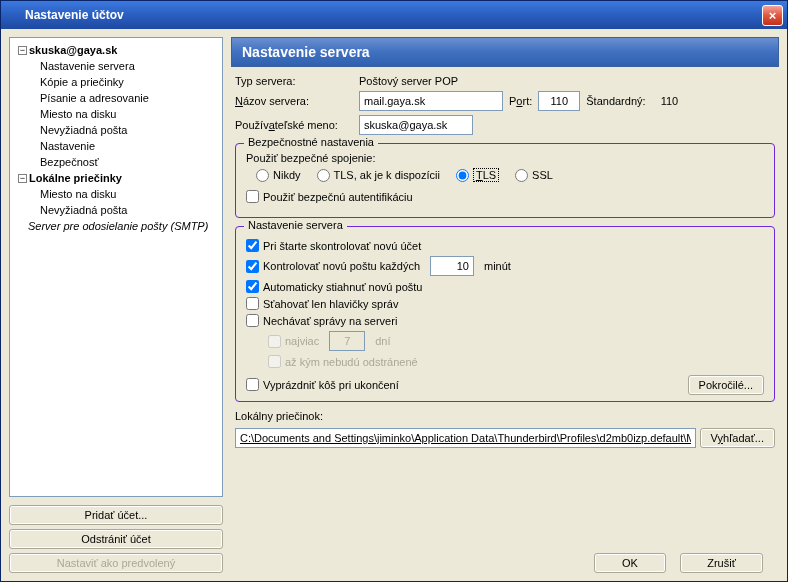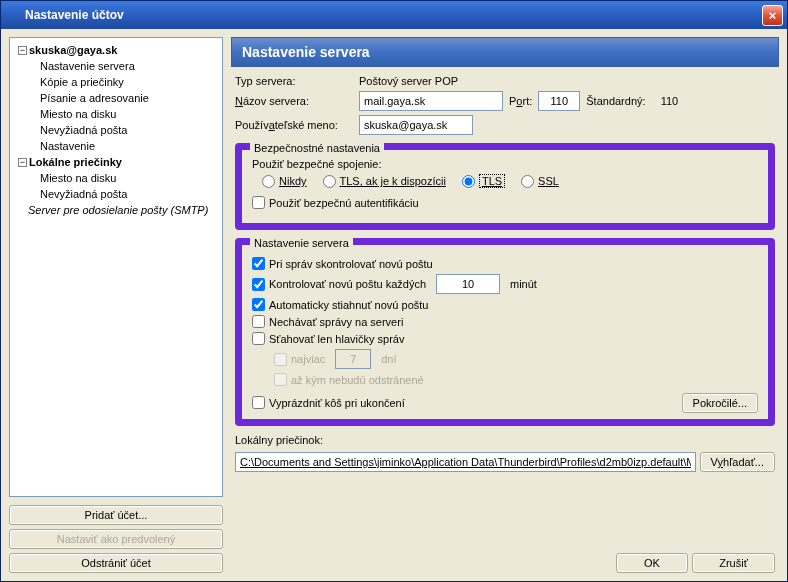--- a/index.html
+++ b/index.html
@@ -21,29 +21,29 @@
 .left-buttons { display: flex; flex-direction: column; gap: 4px; margin-top: 8px; }
 .btn { background: #ece9d8; border: 1px solid #aca899; border-radius: 3px; padding: 3px 10px; cursor: pointer; text-align: center; box-shadow: inset 0 0 0 1px #fff; }
 .btn.disabled { color: #aca899; }
 .right-panel { flex: 1; display: flex; flex-direction: column; }
 .section-header { background: linear-gradient(to bottom, #6a8fd0, #4070c0, #3060b0); color: white; font-weight: bold; font-size: 14px; padding: 6px 10px; border: 1px solid #3a60a0; }
 .form-area { flex: 1; padding: 8px 4px 0 4px; }
 .row { display: flex; align-items: center; margin-bottom: 4px; gap: 6px; }
 .label-col { width: 118px; }
 .input { border: 1px solid #7f9db9; padding: 2px 4px; background: white; height: 20px; }
 .input.ro { background: #ece9d8; }
-.fieldset { border: 7px solid #6d28d9; border-radius: 4px; margin-top: 8px; padding: 8px 10px 10px 10px; position: relative; }
+.fieldset { border: 1px solid #6d28d9; border-radius: 4px; margin-top: 8px; padding: 8px 10px 10px 10px; position: relative; }
 .fieldset-title { position: absolute; top: -8px; left: 8px; background: #ece9d8; padding: 0 4px; }
-.radio-row { display: flex; align-items: center; gap: 16px; padding-left: 10px; margin: 4px 0 8px 0; text-decoration: underline; }
+.radio-row { display: flex; align-items: center; gap: 16px; padding-left: 10px; margin: 4px 0 8px 0; }
 .radio-row label, .chk-row label { display: flex; align-items: center; gap: 4px; cursor: pointer; }
 .chk-row { display: flex; align-items: center; gap: 4px; margin: 4px 0; }
 .chk-row.indent { padding-left: 22px; color: #aca899; }
 .chk-row.indent input { accent-color: #aca899; }
 .footer-row { display: flex; gap: 4px; margin-top: 6px; align-items: center; }
-.dialog-buttons { position: absolute; bottom: 8px; right: 12px; display: flex; gap: 4px; }
+.dialog-buttons { position: absolute; bottom: 8px; right: 24px; display: flex; gap: 14px; }
 .underline { text-decoration: underline; }
 input[type=radio], input[type=checkbox] { width: 13px; height: 13px; }
 </style>
 </head>
 <body>
 
 <div class="window">
   <div class="titlebar">
     <span class="titlebar-text">Nastavenie účtov</span>
     <div class="close-btn">×</div>
@@ -55,32 +55,33 @@
         <div class="tree-item root">
           <span class="tree-toggle">−</span>
           <span class="label">skuska@gaya.sk</span>
         </div>
         <div class="tree-item child">Nastavenie servera</div>
         <div class="tree-item child">Kópie a priečinky</div>
         <div class="tree-item child">Písanie a adresovanie</div>
         <div class="tree-item child">Miesto na disku</div>
         <div class="tree-item child">Nevyžiadná pošta</div>
         <div class="tree-item child">Nastavenie</div>
+        <div class="tree-item child">Bezpečnosť</div>
         <div class="tree-item root">
           <span class="tree-toggle">−</span>
           <span class="label">Lokálne priečinky</span>
         </div>
         <div class="tree-item child2">Miesto na disku</div>
         <div class="tree-item child2">Nevyžiadná pošta</div>
         <div class="tree-item smtp">Server pre odosielanie pošty (SMTP)</div>
       </div>
       <div class="left-buttons">
         <button class="btn">Pridať účet...</button>
+        <button class="btn">Odstrániť účet</button>
         <button class="btn disabled">Nastaviť ako predvolený</button>
-        <button class="btn">Odstrániť účet</button>
       </div>
     </div>
 
     <div class="right-panel">
       <div class="section-header">Nastavenie servera</div>
       <div class="form-area">
 
         <div class="row">
           <span class="label-col">Typ servera:</span>
           <span>Poštový server POP</span>
@@ -125,47 +126,47 @@
                 <span>Použiť bezpečnú autentifikáciu</span>
               </label>
           </div>
         </div>
 
         <div class="fieldset" style="padding-bottom:6px">
           <span class="fieldset-title">Nastavenie servera</span>
           <div class="chk-row">
               <label>
                 <input type="checkbox" checked="" style=""> 
-                <span>Pri správ skontrolovať novú poštu</span>
+                <span>Pri štarte skontrolovať novú účet</span>
               </label>
             </div>
           <div class="chk-row">
             <label>
                 <input type="checkbox" checked="" style=""> 
                 <span>Kontrolovať novú poštu každých</span>
               </label>
-            <input class="input" style="width: 64px; text-align: center; margin: 0px 6px;" value="10">
+            <input class="input" style="width: 44px; text-align: right; margin: 0px 6px;" value="10">
             <span>minút</span>
           </div>
           <div class="chk-row">
               <label>
                 <input type="checkbox" checked="" style=""> 
                 <span>Automaticky stiahnuť novú poštu</span>
               </label>
             </div>
           <div class="chk-row">
               <label>
                 <input type="checkbox" style=""> 
+                <span>Sťahovať len hlavičky správ</span>
+              </label>
+            </div>
+          <div class="chk-row">
+              <label>
+                <input type="checkbox" style=""> 
                 <span>Nechávať správy na serveri</span>
-              </label>
-            </div>
-          <div class="chk-row">
-              <label>
-                <input type="checkbox" style=""> 
-                <span>Sťahovať len hlavičky správ</span>
               </label>
             </div>
           <div class="chk-row indent">
             <label>
                 <input type="checkbox" disabled="" style=""> 
                 <span>najviac</span>
               </label>
             <input class="input ro" style="width: 36px; text-align: center; margin: 0px 6px; color: rgb(172, 168, 153);" disabled="" value="7">
             <span>dní</span>
           </div>

